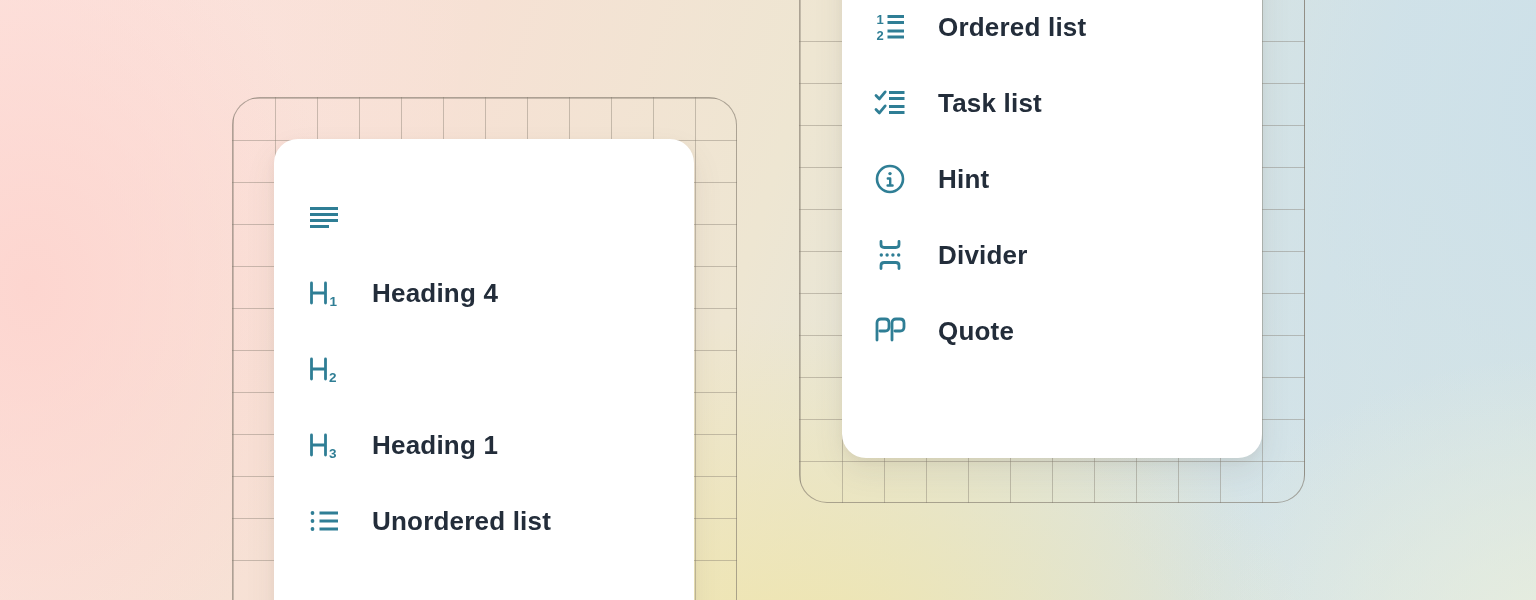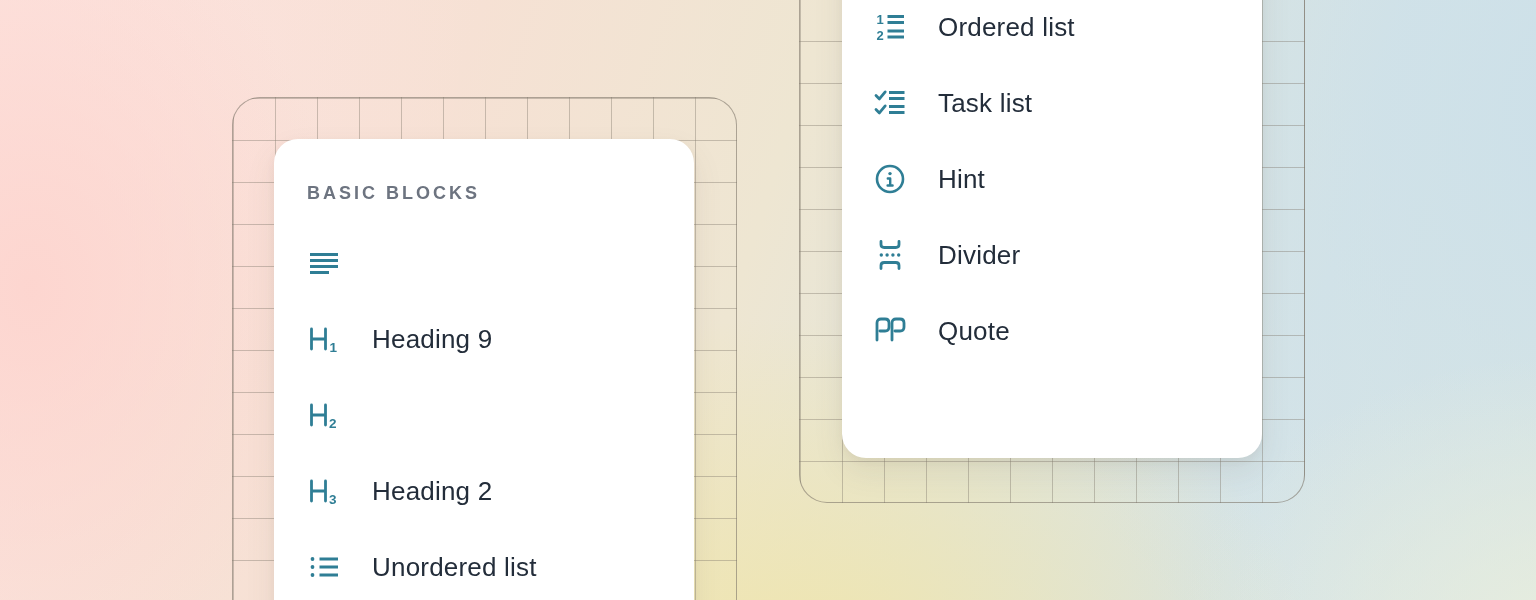--- a/index.html
+++ b/index.html
@@ -59,70 +59,69 @@
     height:76px;gap:31px;
     cursor:pointer;
   }
   .menu-item .icon{
     width:34px;height:34px;flex:0 0 34px;
     color:var(--accent);
     display:flex;align-items:center;justify-content:center;
   }
   .menu-item .icon svg{width:34px;height:34px;display:block;}
   .menu-item .label{
-    font-size:26px;font-weight:400;color:var(--text);letter-spacing:0.2px;
+    font-size:26px;font-weight:700;color:var(--text);letter-spacing:0.2px;
   }
   svg text{font-family:"Liberation Sans","DejaVu Sans",sans-serif;}
 </style>
 </head>
 <body>
 
 <div class="bg"></div>
 
 <div class="grid-panel grid-left"></div>
 <div class="grid-panel grid-right"></div>
 
 <div class="card card-left">
-  <div class="section-label">BASIC BLOCKS</div>
 
   <div class="menu-item">
     <span class="icon">
       <svg viewBox="0 0 34 34" fill="none" stroke="currentColor" stroke-width="3">
         <path d="M3 8.5h28M3 14.5h28M3 20.5h28M3 26.5h19"></path>
       </svg>
     </span>
   </div>
 
   <div class="menu-item">
     <span class="icon">
       <svg viewBox="0 0 34 34" fill="none">
         <path d="M4.5 7v20M18.5 7v20M4.5 17h14" stroke="currentColor" stroke-width="2.8" stroke-linecap="round"></path>
         <text x="22.5" y="29.5" font-size="13.5" font-weight="bold" fill="currentColor" stroke="none">1</text>
       </svg>
     </span>
-    <span class="label">Heading 9</span>
+    <span class="label">Heading 4</span>
   </div>
 
   <div class="menu-item">
     <span class="icon">
       <svg viewBox="0 0 34 34" fill="none">
         <path d="M4.5 7v20M18.5 7v20M4.5 17h14" stroke="currentColor" stroke-width="2.8" stroke-linecap="round"></path>
         <text x="22" y="29.5" font-size="13.5" font-weight="bold" fill="currentColor" stroke="none">2</text>
       </svg>
     </span>
   </div>
 
   <div class="menu-item">
     <span class="icon">
       <svg viewBox="0 0 34 34" fill="none">
         <path d="M4.5 7v20M18.5 7v20M4.5 17h14" stroke="currentColor" stroke-width="2.8" stroke-linecap="round"></path>
         <text x="22" y="29.5" font-size="13.5" font-weight="bold" fill="currentColor" stroke="none">3</text>
       </svg>
     </span>
-    <span class="label">Heading 2</span>
+    <span class="label">Heading 1</span>
   </div>
 
   <div class="menu-item">
     <span class="icon">
       <svg viewBox="0 0 34 34" fill="none">
         <circle cx="5.5" cy="9" r="1.9" fill="currentColor"></circle>
         <circle cx="5.5" cy="17" r="1.9" fill="currentColor"></circle>
         <circle cx="5.5" cy="25" r="1.9" fill="currentColor"></circle>
         <path d="M12.5 9h18.5M12.5 17h18.5M12.5 25h18.5" stroke="currentColor" stroke-width="3"></path>
       </svg>

